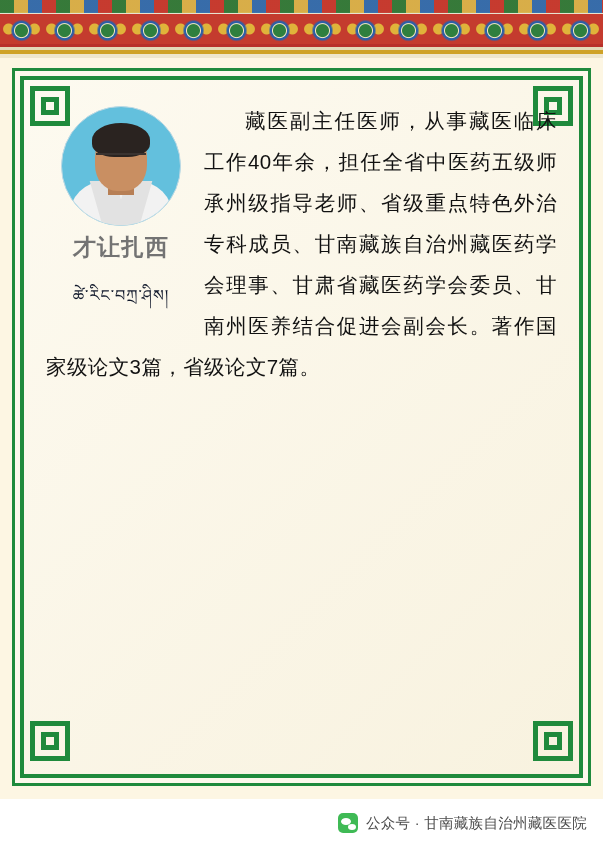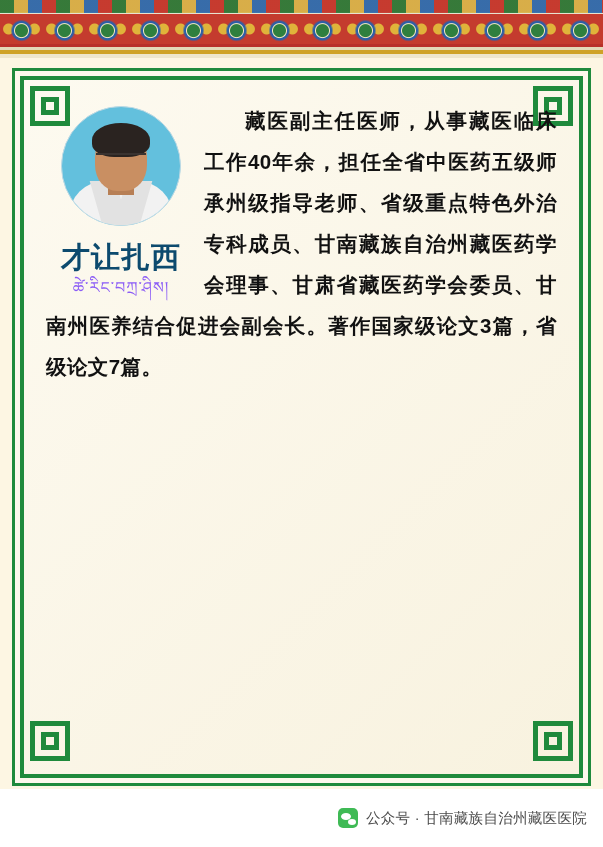--- a/index.html
+++ b/index.html
@@ -192,42 +192,41 @@
     position: absolute;
     left: 50%;
     bottom: 30px;
     transform: translateX(-50%);
     width: 26px;
     height: 18px;
     background: #b77f55;
   }
 
   .doctor-name {
-    margin-top: 12px;
-    font-size: 29px;
+    margin-top: 6px;
+    font-size: 23px;
     font-weight: bold;
-    color: #0c4a6e;
+    color: #737373;
     letter-spacing: 1px;
   }
   .doctor-name-tibetan {
-    margin-top: 0;
+    margin-top: 23px;
     font-size: 16px;
-    color: #8b5cf6;
+    color: #0f172a;
     letter-spacing: 1px;
     line-height: 1.2;
   }
 
   .bio {
     font-size: 20.5px;
     line-height: 41px;
     color: #111111;
     text-align: justify;
     text-justify: inter-ideograph;
     letter-spacing: 0.4px;
-    font-weight: bold;
   }
   .bio p {
     margin: 0;
   }
   .bio p.indent {
     text-indent: 2em;
   }
   .bio p.para2 {
     margin-top: 2px;
   }
@@ -237,21 +236,21 @@
     display: block;
     clear: both;
   }
 
   
   .footer {
     position: absolute;
     left: 0;
     bottom: 0;
     width: 603px;
-    height: 58px;
+    height: 48px;
     background: #ffffff;
     display: flex;
     align-items: center;
     justify-content: flex-end;
     padding-right: 16px;
     box-sizing: border-box;
   }
   .footer .wechat-icon {
     width: 20px;
     height: 20px;

